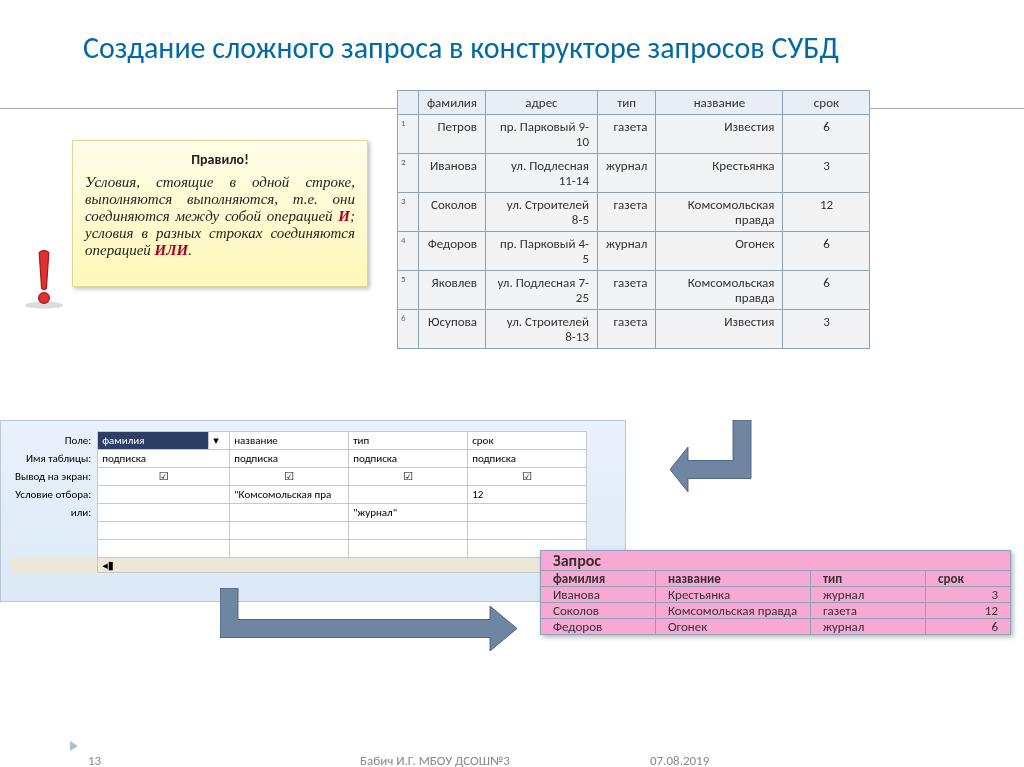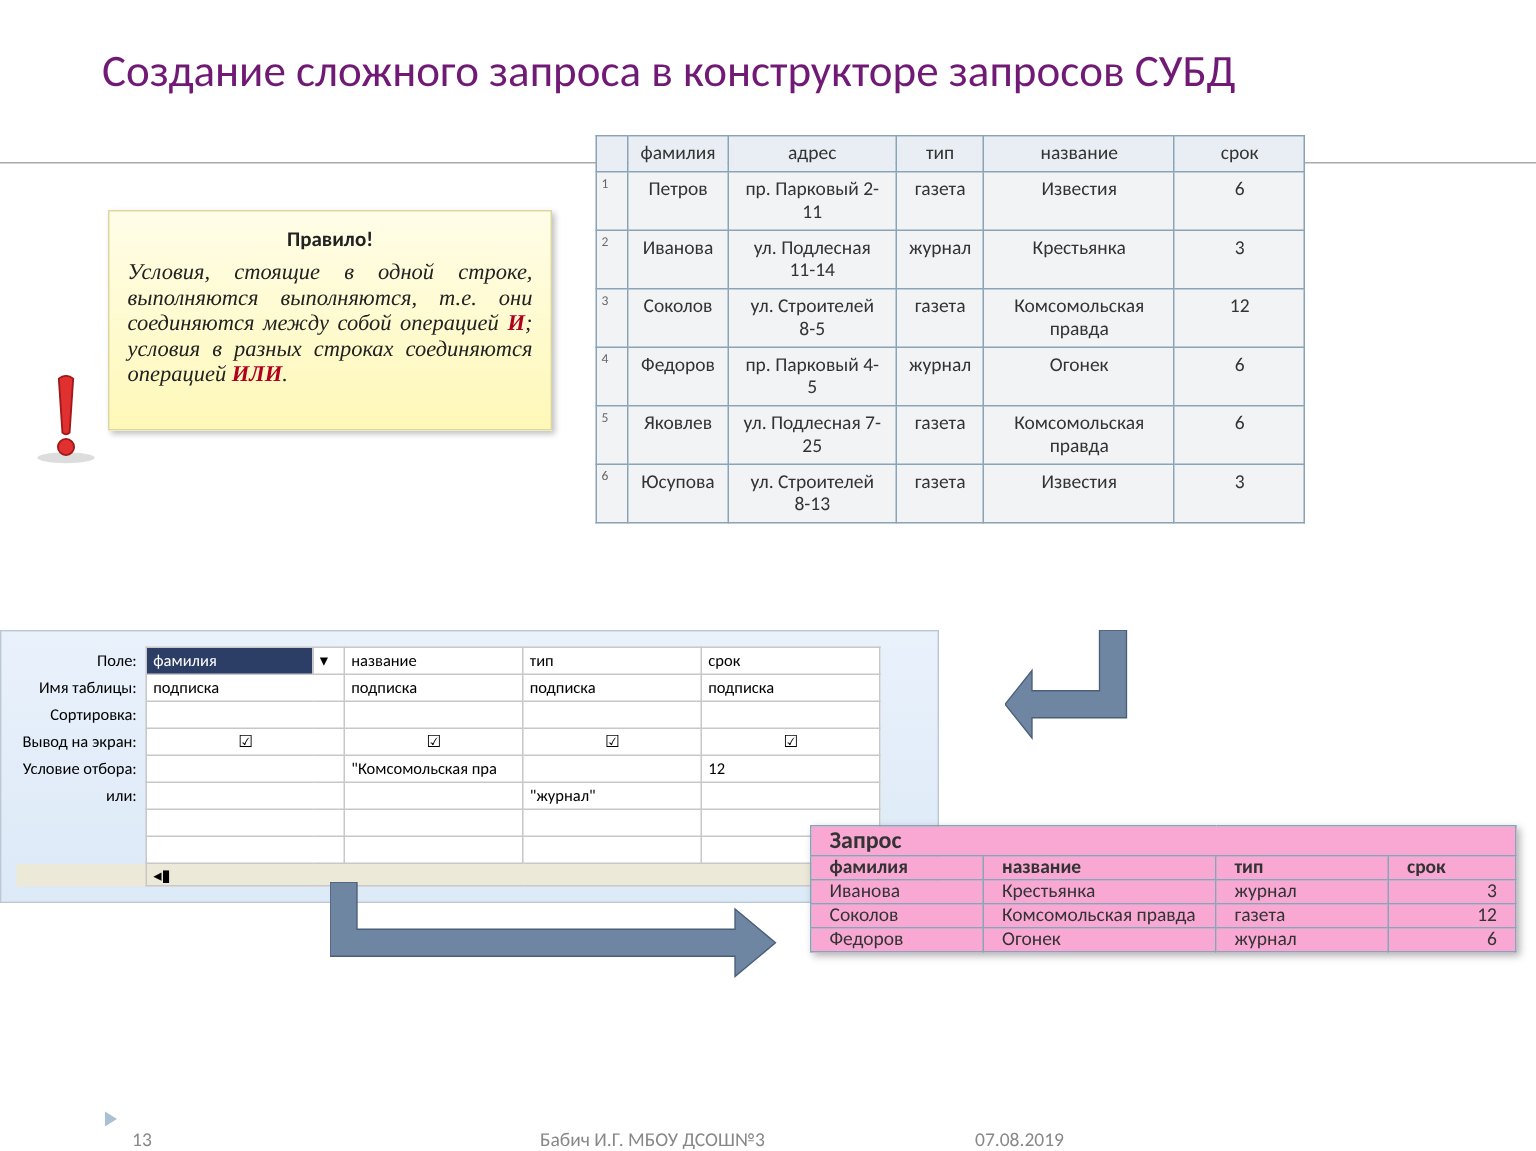--- a/index.html
+++ b/index.html
@@ -8,23 +8,23 @@
   width: 1024px;
   height: 767px;
   font-family: Calibri, Arial, sans-serif;
   background: #fff;
   position: relative;
   overflow: hidden;
 }
 .slide-title {
   position: absolute;
   top: 30px;
-  left: 68px;
+  left: 83px;
   font-size: 30px;
-  color: #701a75;
+  color: #0369a1;
   line-height: 1.2;
   font-weight: 400;
 }
 .title-underline {
   position: absolute;
   top: 108px;
   left: 0;
   width: 1024px;
   border-top: 1px solid #aaa;
 }
@@ -64,21 +64,21 @@
   position: absolute;
   top: 90px;
   left: 397px;
   border-collapse: collapse;
   font-size: 13px;
   color: #333;
 }
 .table1 th,.table1 td {
   border: 1px solid #8aa3b6;
   padding: 4px 8px;
-  text-align: center;
+  text-align: right;
   vertical-align: top;
   background: #f1f3f5;
 }
 .table1 th {
   background: #e8eef3;
   font-weight: 400;
   text-align: center;
 }
 .table1 .rownum {
   font-size: 9px;
@@ -206,21 +206,21 @@
     <th class="rownum"></th>
     <th>фамилия</th>
     <th>адрес</th>
     <th>тип</th>
     <th>название</th>
     <th>срок</th>
   </tr>
   <tr>
         <td class="rownum">1</td>
         <td>Петров</td>
-        <td style="width:95px">пр. Парковый 2-11</td>
+        <td style="width:95px">пр. Парковый 9-10</td>
         <td>газета</td>
         <td style="width:110px">Известия</td>
         <td class="center" style="width:70px">6</td>
       </tr>
   <tr>
         <td class="rownum">2</td>
         <td>Иванова</td>
         <td>ул. Подлесная 11-14</td>
         <td>журнал</td>
         <td>Крестьянка</td>
@@ -274,27 +274,20 @@
         <td style="width:110px">срок</td>
       </tr>
       <tr>
         <td class="lab">Имя таблицы:</td>
         <td colspan="2">подписка</td>
         <td>подписка</td>
         <td>подписка</td>
         <td>подписка</td>
       </tr>
       <tr>
-        <td class="lab">Сортировка:</td>
-        <td colspan="2"></td>
-            <td></td>
-            <td></td>
-            <td></td>
-      </tr>
-      <tr>
         <td class="lab">Вывод на экран:</td>
         <td colspan="2" class="chk">☑</td>
         <td class="chk">☑</td>
         <td class="chk">☑</td>
         <td class="chk">☑</td>
       </tr>
       <tr>
         <td class="lab">Условие отбора:</td>
         <td colspan="2"></td>
         <td>"Комсомольская пра</td>

